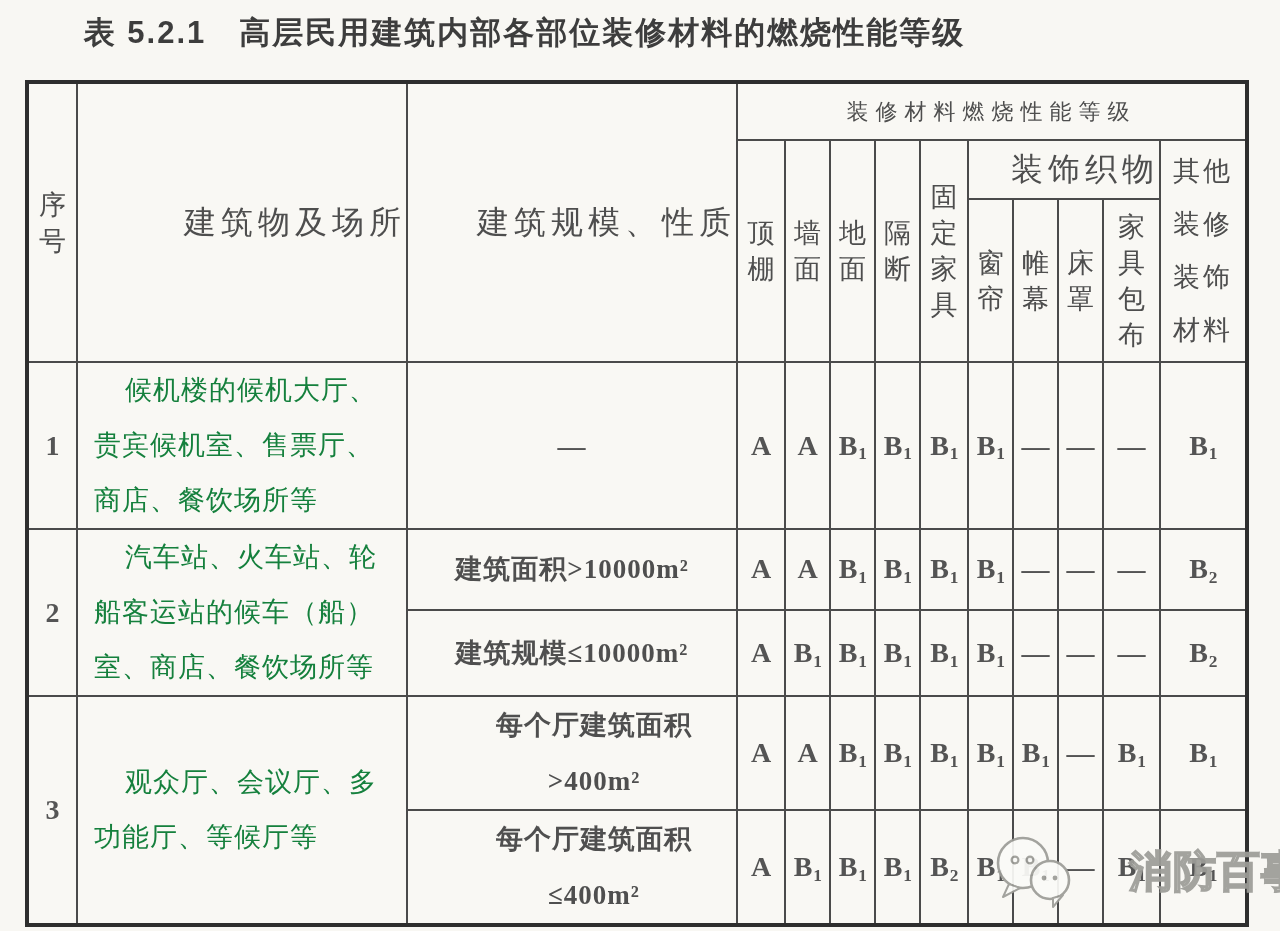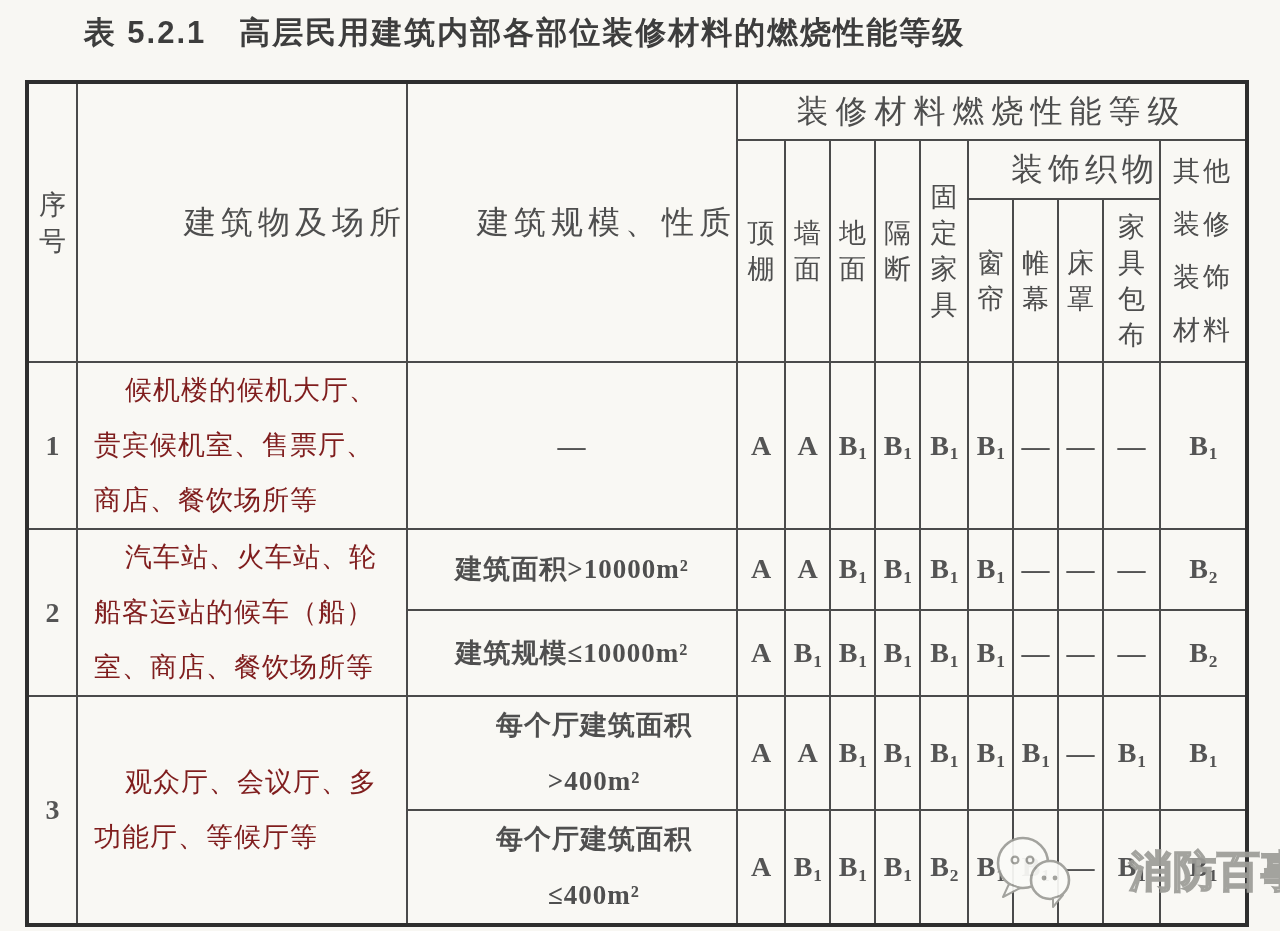--- a/index.html
+++ b/index.html
@@ -44,34 +44,34 @@
   tr.hr-a  { height: 58px; }
   tr.hr-b  { height: 59px; }
   tr.hr-c  { height: 163px; }
   tr.r-1   { height: 165px; }
   tr.r-2a  { height: 79px; }
   tr.r-2b  { height: 84px; }
   tr.r-3a  { height: 112px; }
   tr.r-3b  { height: 113px; }
 
   .hdr       { font-size: 27px; color: #4e4e4e; }
-  .hdr-main  { font-size: 32px; letter-spacing: 7px; }
+  .hdr-main  { font-size: 22px; letter-spacing: 7px; }
   .hdr-group { font-size: 32px; letter-spacing: 5px; text-align: right; }
   .vlabel    { line-height: 36px; letter-spacing: 0; }
   .other-label { line-height: 53px; letter-spacing: 3px; margin-top: 33px; }
   .serial    { font-size: 28px; font-weight: 600; color: #555; }
 
   .place {
     text-align: left;
     font-size: 27px;
     line-height: 55px;
     padding: 0 12px 0 16px;
     text-indent: 1.15em;
     letter-spacing: 1px;
-    color: #7f1d1d;
+    color: #15803d;
   }
   .scale { font-size: 27px; font-weight: 600; color: #4f4f4f; letter-spacing: 1px; }
   .scale-2line {
     text-align: center;
     padding-left: 44px;
     line-height: 56px;
   }
   .grade {
     font-size: 28px;
     font-weight: 600;

